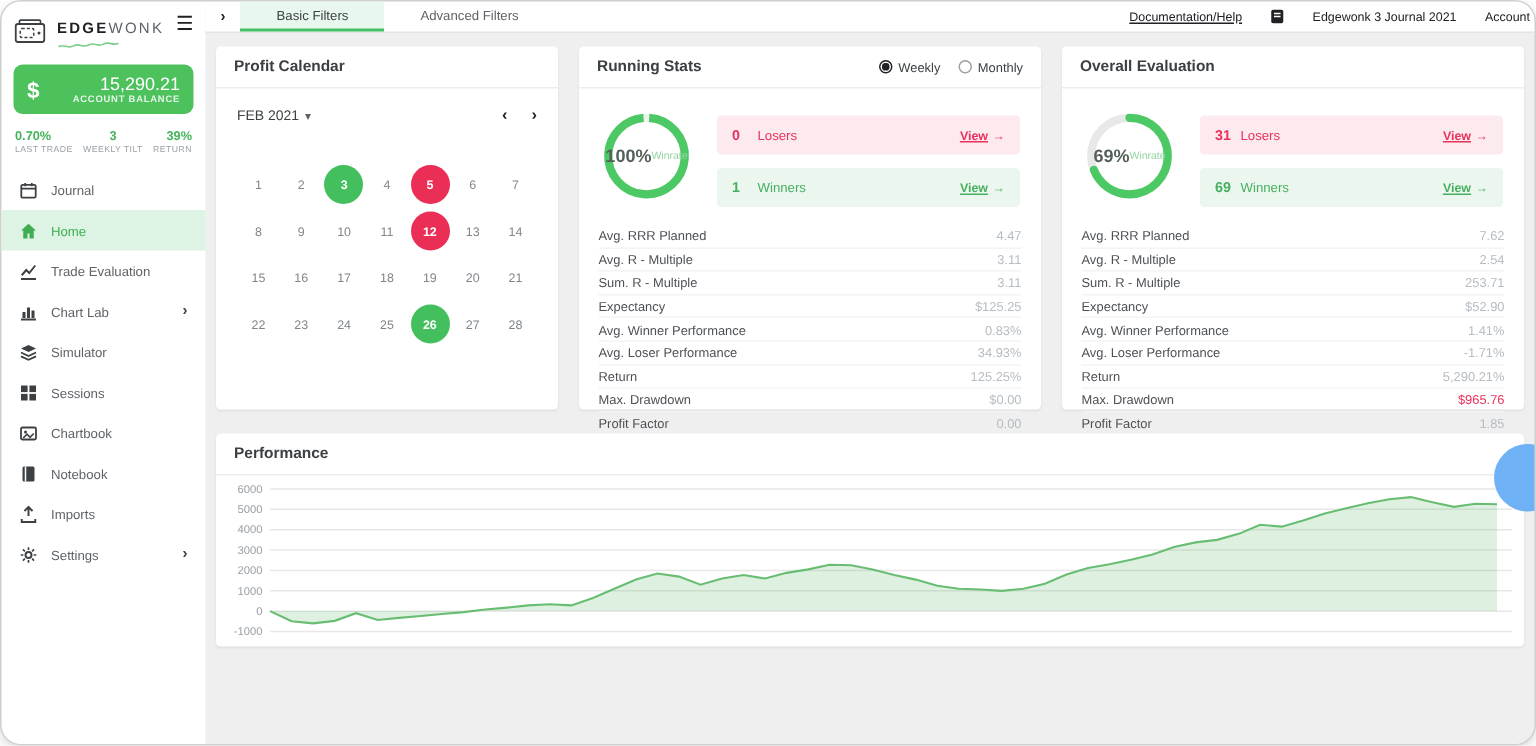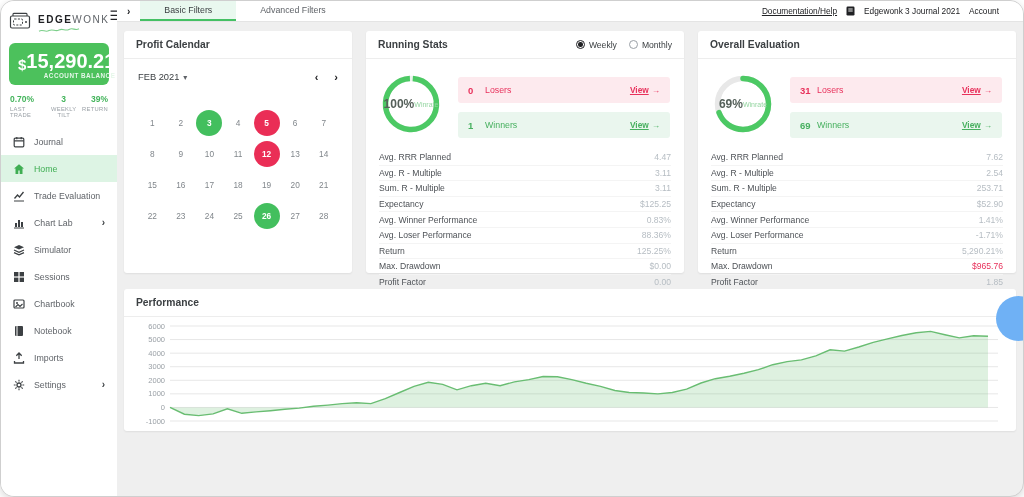--- a/index.html
+++ b/index.html
@@ -1,49 +1,49 @@
 <!DOCTYPE html>
 <html><head>
 <meta charset="utf-8">
 <style>
   html,body{margin:0;padding:0;background:#fff;font-family:"Liberation Sans",sans-serif;}
   *{box-sizing:border-box;}
   [data-interactable="true"]{cursor:pointer;}
   .frame{position:relative;width:1024px;height:497px;border:1px solid #cfcfcf;border-radius:14px;overflow:hidden;display:flex;background:#efefef;box-shadow:0 3px 8px rgba(0,0,0,.15);}
   
-  .sidebar{width:116px;background:#fff;display:flex;flex-direction:column;flex-shrink:0;}
+  .sidebar{width:136px;background:#fff;display:flex;flex-direction:column;flex-shrink:0;}
   .brand-row{display:flex;align-items:flex-start;justify-content:space-between;padding:8px 8px 2px 8px;}
   .logo{display:flex;gap:5px;align-items:center;}
   .brand-text{font-size:10px;font-weight:700;letter-spacing:1.5px;color:#202124;}
   .brand-text .lite{font-weight:400;color:#5f6368;}
   .hamburger{font-size:13px;color:#202124;line-height:1;}
   .balance{margin:8px 8px 4px 8px;background:#4cc15c;border-radius:6px;padding:7px 9px 6px 9px;display:flex;align-items:center;color:#fff;}
   .balance .dollar{font-size:15px;font-weight:700;}
   .bal-right{flex:1;text-align:right;}
-  .bal-amount{font-size:20px;font-weight:700;line-height:1.1;}
+  .bal-amount{font-size:12px;font-weight:400;line-height:1.1;}
   .bal-label{font-size:6.3px;letter-spacing:.5px;color:#e4f7e8;font-weight:700;}
   .quick-stats{display:flex;justify-content:space-between;margin:5px 9px 10px 9px;}
   .qstat{display:flex;flex-direction:column;}
   .qstat:nth-child(2){text-align:center;}
   .qstat:nth-child(3){text-align:right;}
   .qval{font-size:8.5px;font-weight:700;color:#43b45b;}
   .qlbl{font-size:5.8px;color:#9aa0a6;letter-spacing:.3px;margin-top:2px;}
   .menu{display:flex;flex-direction:column;}
   .mitem{display:flex;align-items:center;gap:9px;height:27px;padding:0 12px;font-size:8.8px;color:#5f6368;}
   .mitem .micon{width:12px;height:12px;color:#3c4043;display:flex;align-items:center;justify-content:center;}
   .mitem.active{background:#ddf4e4;color:#3fae53;}
   .mitem.active .micon{color:#3fae53;}
   .mitem .mchev{margin-left:auto;font-size:10px;color:#3c4043;font-weight:700;}
   
   .main{flex:1;display:flex;flex-direction:column;position:relative;min-width:0;}
   .topbar{height:21px;background:#fff;border-bottom:1px solid #e4e4e4;display:flex;align-items:stretch;font-size:8.8px;}
   .back-chev{display:flex;align-items:center;padding:0 10px;font-weight:700;color:#202124;font-size:10px;}
   .tab{display:flex;align-items:center;padding:0 24px;color:#5f6368;border-bottom:2px solid transparent;}
   .tab.active{background:#e9f8ef;border-bottom-color:#45c064;color:#3c4043;}
-  .top-links{margin-left:auto;display:flex;align-items:center;gap:9px;padding-right:24px;font-size:8.3px;color:#202124;text-align:right;}
+  .top-links{margin-left:auto;display:flex;align-items:center;gap:19px;padding-right:3px;font-size:8.3px;color:#202124;text-align:right;}
   .doc-link{text-decoration:underline;}
   .content{flex:1;padding:9px 7px 0 7px;display:flex;flex-direction:column;gap:16px;min-height:0;}
   .cards-row{display:flex;gap:14px;height:242px;}
   .card{background:#fff;border-radius:3px;box-shadow:0 1px 2px rgba(0,0,0,.07);display:flex;flex-direction:column;min-width:0;}
   .card-h{padding:8px 12px;font-size:10.3px;font-weight:700;color:#3c4043;border-bottom:1px solid #ededed;display:flex;align-items:center;flex-shrink:0;}
   .cal-card{width:228px;flex-shrink:0;}
   .stat-card{flex:1;}
   
   .cal-body{padding:12px 14px;}
   .month-row{display:flex;align-items:center;font-size:9.3px;color:#3c4043;font-weight:500;}
@@ -369,21 +369,21 @@
               <div class="srow" data-interactable="false">
                 <span class="lbl" data-interactable="false">Expectancy</span>
                 <span class="val" data-interactable="false">$125.25</span>
               </div>
               <div class="srow" data-interactable="false">
                 <span class="lbl" data-interactable="false">Avg. Winner Performance</span>
                 <span class="val" data-interactable="false">0.83%</span>
               </div>
               <div class="srow" data-interactable="false">
                 <span class="lbl" data-interactable="false">Avg. Loser Performance</span>
-                <span class="val" data-interactable="false">88.36%</span>
+                <span class="val" data-interactable="false">34.93%</span>
               </div>
               <div class="srow" data-interactable="false">
                 <span class="lbl" data-interactable="false">Return</span>
                 <span class="val" data-interactable="false">125.25%</span>
               </div>
               <div class="srow" data-interactable="false">
                 <span class="lbl" data-interactable="false">Max. Drawdown</span>
                 <span class="val" data-interactable="false">$0.00</span>
               </div>
               <div class="srow" data-interactable="false">

